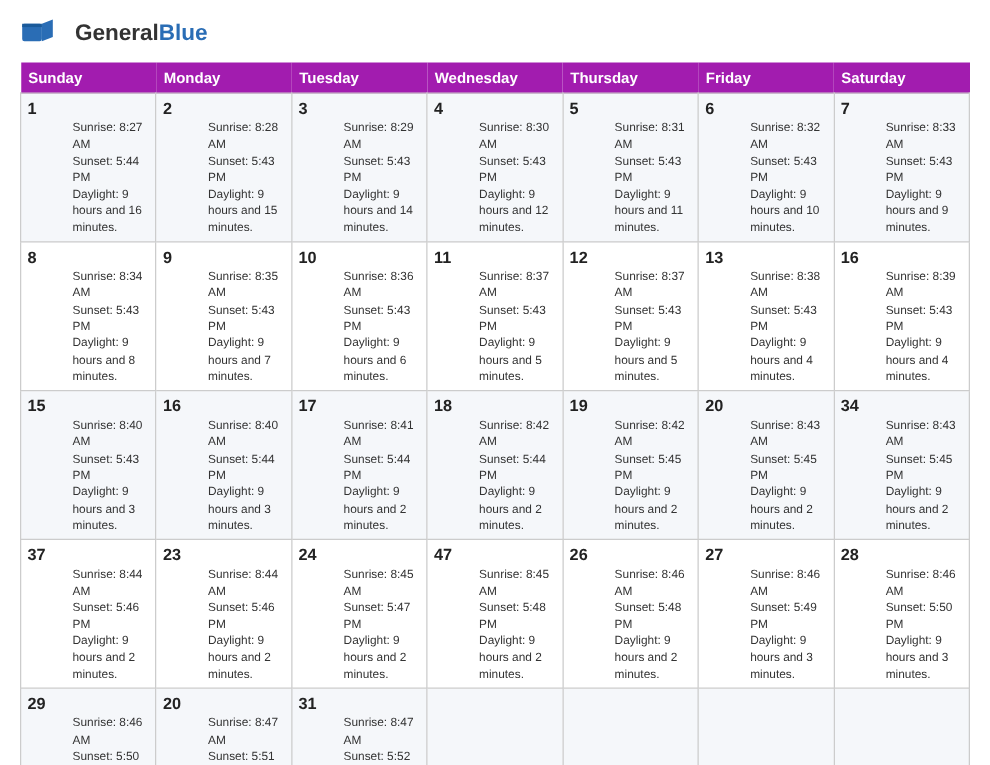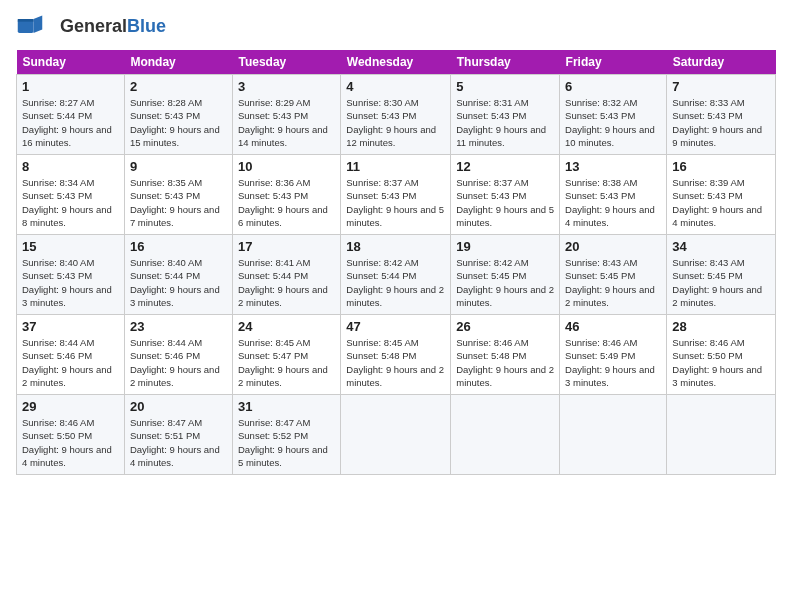--- a/index.html
+++ b/index.html
@@ -81,20 +81,21 @@
       font-size: 13px;
       font-weight: bold;
       color: #222;
       display: block;
       margin-bottom: 2px;
     }
     .day-info {
       font-size: 9.5px;
       color: #333;
       line-height: 1.4;
+      margin-left: 36px;
     }
     .empty-cell {
       background-color: #f5f7fa;
     }
   </style>
 </head>
 <body>
 
 <div class="container">
   <div class="header">
@@ -332,21 +333,21 @@
       </td>
           <td>
         <span class="day-num">26</span>
         <div class="day-info">
           Sunrise: 8:46 AM<br>
           Sunset: 5:48 PM<br>
           Daylight: 9 hours and 2 minutes.
         </div>
       </td>
           <td>
-        <span class="day-num">46</span>
+        <span class="day-num">27</span>
         <div class="day-info">
           Sunrise: 8:46 AM<br>
           Sunset: 5:49 PM<br>
           Daylight: 9 hours and 3 minutes.
         </div>
       </td>
           <td>
         <span class="day-num">28</span>
         <div class="day-info">
           Sunrise: 8:46 AM<br>

